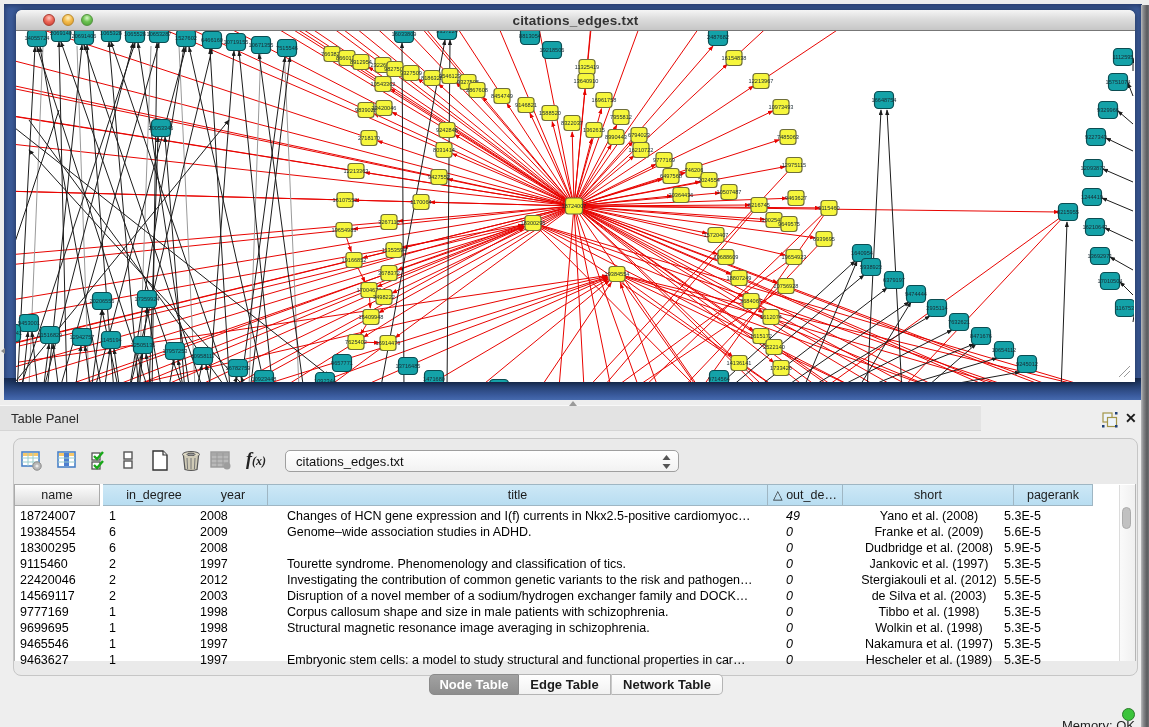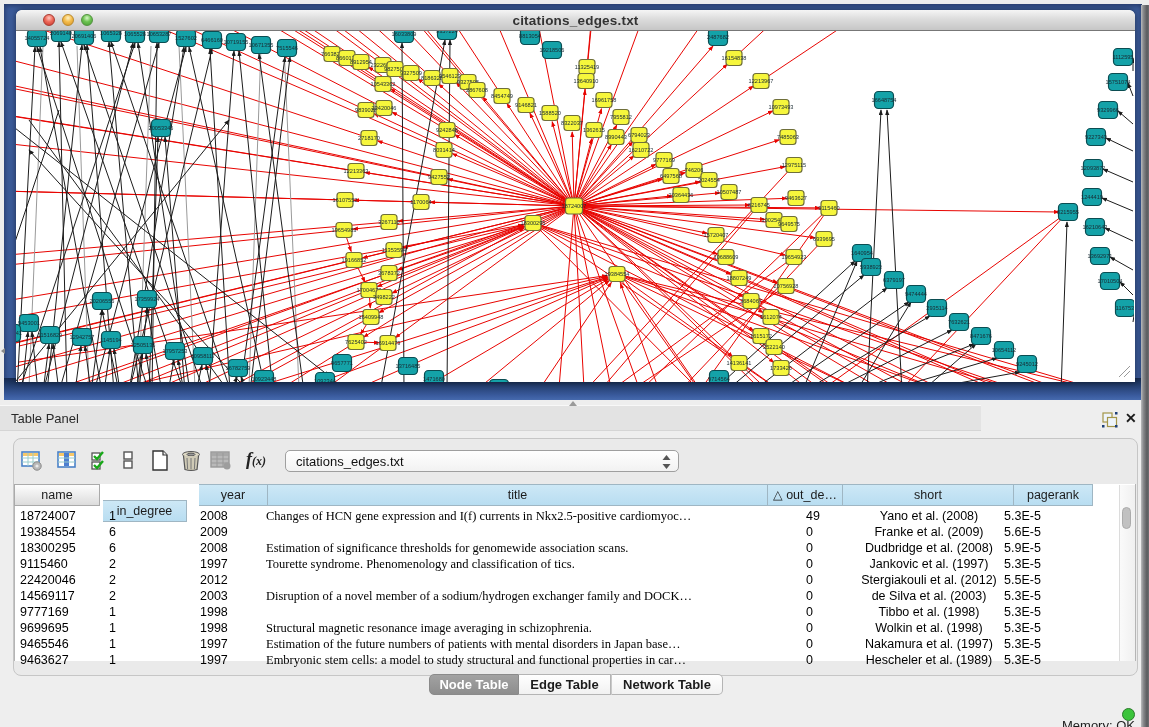--- a/index.html
+++ b/index.html
@@ -35,30 +35,30 @@
 #closex { left:1125px; top:410px; font-size:14px; font-weight:bold; color:#1a1a1a; }
 #container { left:13px; top:438px; width:1125px; height:238px; background:#eaeaea; border:1px solid #c6c6c6; border-radius:8px; }
 
 .ticon { position:absolute; top:450px; }
 #combo { left:285px; top:450px; width:394px; height:22px; background:linear-gradient(#ffffff,#f2f2f2); border:1px solid #9f9f9f; border-radius:5px; }
 #combo span { position:absolute; left:10px; top:3px; font-size:13px; color:#111; }
 
 #tablebg { left:14px; top:484px; width:1122px; height:177px; background:#fff; border-left:1px solid #b5b5b5; border-right:1px solid #b5b5b5; }
 .th { position:absolute; top:484px; height:22px; background:linear-gradient(#cde8f6,#b8ddf1); border:1px solid #9fb6c3; border-left:none; font-size:12.5px; color:#1c1c1c; text-align:center; line-height:21px; }
 #th0 { left:14px; width:86px; background:linear-gradient(#fdfdfd,#dcdcdc); border:1px solid #aaa; }
-#th1 { left:103px; width:84px;margin-top:16px; }
+#th1 { left:103px; width:103px; }
 #th2 { left:199px; width:69px; }
 #th3 { left:268px; width:500px; }
 #th4 { left:768px; width:75px; }
 #th5 { left:843px; width:171px; }
 #th6 { left:1014px; width:79px; }
 .tr { position:absolute; left:14px; width:1100px; height:16px; font-size:12.5px; color:#000; }
 .tr span { position:absolute; top:1px; white-space:nowrap; }
-.c0 { left:6px; } .c1 { left:95px; } .c2 { left:186px; } .c3 { left:252px;font-family:Liberation Serif, serif; }
-.c4 { left:792px; } .c5 { left:830px; width:170px; text-align:center; } .c6 { left:990px; }
+.c0 { left:6px; } .c1 { left:95px; } .c2 { left:186px; } .c3 { left:273px; }
+.c4 { left:772px;font-style:italic; } .c5 { left:830px; width:170px; text-align:center; } .c6 { left:990px; }
 
 #sbar { left:1119px; top:485px; width:16px; height:176px; background:linear-gradient(90deg,#fafafa,#f0f0f0); border-left:1px solid #dcdcdc; }
 #sthumb { left:1122px; top:507px; width:9px; height:22px; background:#c1c1c1; border-radius:5px; border:1px solid #ababab; }
 
 #segs { left:429px; top:674px; height:21px; font-size:13px; font-weight:bold; }
 .seg { position:absolute; top:0; height:21px; line-height:20px; text-align:center; background:linear-gradient(#ffffff,#f1f1f1); color:#1c1c1c; border:1px solid #b4b4b4; }
 #seg0 { left:0; width:90px; border-radius:5px 0 0 5px; background:linear-gradient(#a2a2a2,#8d8d8d); color:#fff; border-color:#8a8a8a; }
 #seg1 { left:90px; width:92px; border-left:none; }
 #seg2 { left:182px; width:112px; border-left:1px solid #c9c9c9; border-radius:0 5px 5px 0; }
 #mem { left:1062px; top:718px; font-size:13px; color:#1c1c1c; }
@@ -656,81 +656,82 @@
     <span class="c2">2008</span>
     <span class="c3">Changes of HCN gene expression and I(f) currents in Nkx2.5-positive cardiomyoc…</span>
     <span class="c4">49</span>
     <span class="c5">Yano et al. (2008)</span>
     <span class="c6">5.3E-5</span>
   </div>
 <div class="tr" style="top:524px">
 <span class="c0">19384554</span>
     <span class="c1">6</span>
     <span class="c2">2009</span>
+    <span class="c3">Genome–wide association studies in ADHD.</span>
     <span class="c4">0</span>
     <span class="c5">Franke et al. (2009)</span>
     <span class="c6">5.6E-5</span>
   </div>
 <div class="tr" style="top:540px">
 <span class="c0">18300295</span>
     <span class="c1">6</span>
     <span class="c2">2008</span>
-    <span class="c3">Estimation of significance thresholds for genomewide association scans.</span>
     <span class="c4">0</span>
     <span class="c5">Dudbridge et al. (2008)</span>
     <span class="c6">5.9E-5</span>
   </div>
 <div class="tr" style="top:556px">
 <span class="c0">9115460</span>
     <span class="c1">2</span>
     <span class="c2">1997</span>
     <span class="c3">Tourette syndrome. Phenomenology and classification of tics.</span>
     <span class="c4">0</span>
     <span class="c5">Jankovic et al. (1997)</span>
     <span class="c6">5.3E-5</span>
   </div>
 <div class="tr" style="top:572px">
 <span class="c0">22420046</span>
     <span class="c1">2</span>
     <span class="c2">2012</span>
+    <span class="c3">Investigating the contribution of common genetic variants to the risk and pathogen…</span>
     <span class="c4">0</span>
     <span class="c5">Stergiakouli et al. (2012)</span>
     <span class="c6">5.5E-5</span>
   </div>
 <div class="tr" style="top:588px">
 <span class="c0">14569117</span>
     <span class="c1">2</span>
     <span class="c2">2003</span>
     <span class="c3">Disruption of a novel member of a sodium/hydrogen exchanger family and DOCK…</span>
     <span class="c4">0</span>
     <span class="c5">de Silva et al. (2003)</span>
     <span class="c6">5.3E-5</span>
   </div>
 <div class="tr" style="top:604px">
 <span class="c0">9777169</span>
     <span class="c1">1</span>
     <span class="c2">1998</span>
+    <span class="c3">Corpus callosum shape and size in male patients with schizophrenia.</span>
     <span class="c4">0</span>
     <span class="c5">Tibbo et al. (1998)</span>
     <span class="c6">5.3E-5</span>
   </div>
 <div class="tr" style="top:620px">
 <span class="c0">9699695</span>
     <span class="c1">1</span>
     <span class="c2">1998</span>
     <span class="c3">Structural magnetic resonance image averaging in schizophrenia.</span>
     <span class="c4">0</span>
     <span class="c5">Wolkin et al. (1998)</span>
     <span class="c6">5.3E-5</span>
   </div>
 <div class="tr" style="top:636px">
 <span class="c0">9465546</span>
     <span class="c1">1</span>
     <span class="c2">1997</span>
-    <span class="c3">Estimation of the future numbers of patients with mental disorders in Japan base…</span>
     <span class="c4">0</span>
     <span class="c5">Nakamura et al. (1997)</span>
     <span class="c6">5.3E-5</span>
   </div>
 <div class="tr" style="top:652px">
 <span class="c0">9463627</span>
     <span class="c1">1</span>
     <span class="c2">1997</span>
     <span class="c3">Embryonic stem cells: a model to study structural and functional properties in car…</span>
     <span class="c4">0</span>

